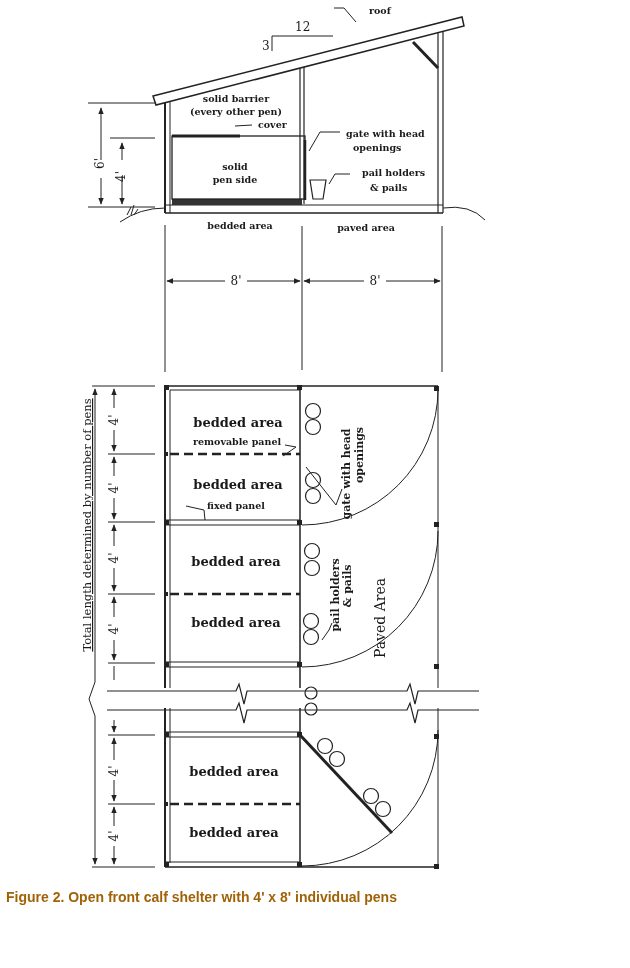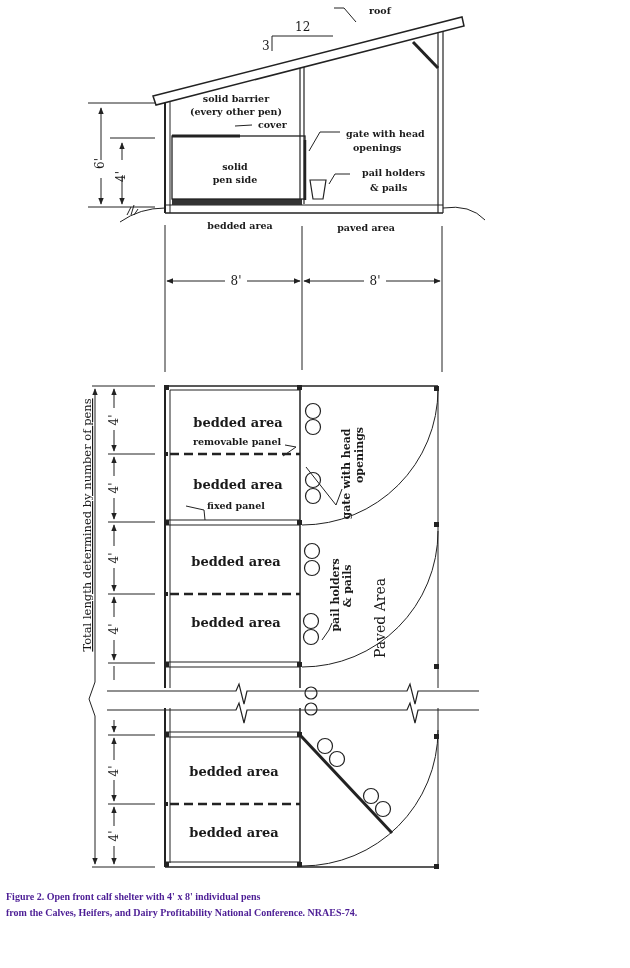--- a/index.html
+++ b/index.html
@@ -4,22 +4,22 @@
 <style>
   html, body { margin: 0; padding: 0; background: #ffffff; }
   body { width: 630px; height: 968px; position: relative; overflow: hidden; }
   #figure { position: absolute; left: 0; top: 0; width: 630px; height: 880px; }
   svg text { font-family: "DejaVu Serif", "Liberation Serif", serif; fill: #1a1a1a; }
   .lbl-sm { font-size: 9.5px; font-weight: bold; }
   .lbl-md { font-size: 13px; font-weight: bold; }
   .lbl-dim { font-size: 12px; }
   .caption {
     position: absolute; left: 6px; top: 889px; width: 620px;
-    font-family: Liberation Serif, serif; font-weight: bold;
-    font-size: 10px; line-height: 16.2px; color: #4c1d95;
+    font-family: Liberation Sans, sans-serif; font-weight: bold;
+    font-size: 14px; line-height: 16.2px; color: #a16207;
   }
   .caption div { white-space: nowrap; }
 </style>
 </head>
 <body>
 
 <svg id="figure" viewBox="0 0 630 880" width="630" height="880" xmlns="http://www.w3.org/2000/svg">
   <defs>
     <marker id="arr" viewBox="0 0 10 10" refX="9" refY="5" markerWidth="7" markerHeight="7" orient="auto-start-reverse">
       <path d="M0,1 L10,5 L0,9 z" fill="#222"></path>
@@ -226,14 +226,13 @@
   <text x="118" y="420" class="lbl-dim" transform="rotate(-90 118 420)" text-anchor="middle">4'</text>
   <text x="118" y="488" class="lbl-dim" transform="rotate(-90 118 488)" text-anchor="middle">4'</text>
   <text x="118" y="558" class="lbl-dim" transform="rotate(-90 118 558)" text-anchor="middle">4'</text>
   <text x="118" y="629" class="lbl-dim" transform="rotate(-90 118 629)" text-anchor="middle">4'</text>
   <text x="118" y="771" class="lbl-dim" transform="rotate(-90 118 771)" text-anchor="middle">4'</text>
   <text x="118" y="836" class="lbl-dim" transform="rotate(-90 118 836)" text-anchor="middle">4'</text>
 </svg>
 
 <div class="caption">
   <div>Figure 2. Open front calf shelter with 4' x 8' individual pens</div>
-  <div>from the Calves, Heifers, and Dairy Profitability National Conference. NRAES-74.</div>
 </div>
 
 </body></html>

